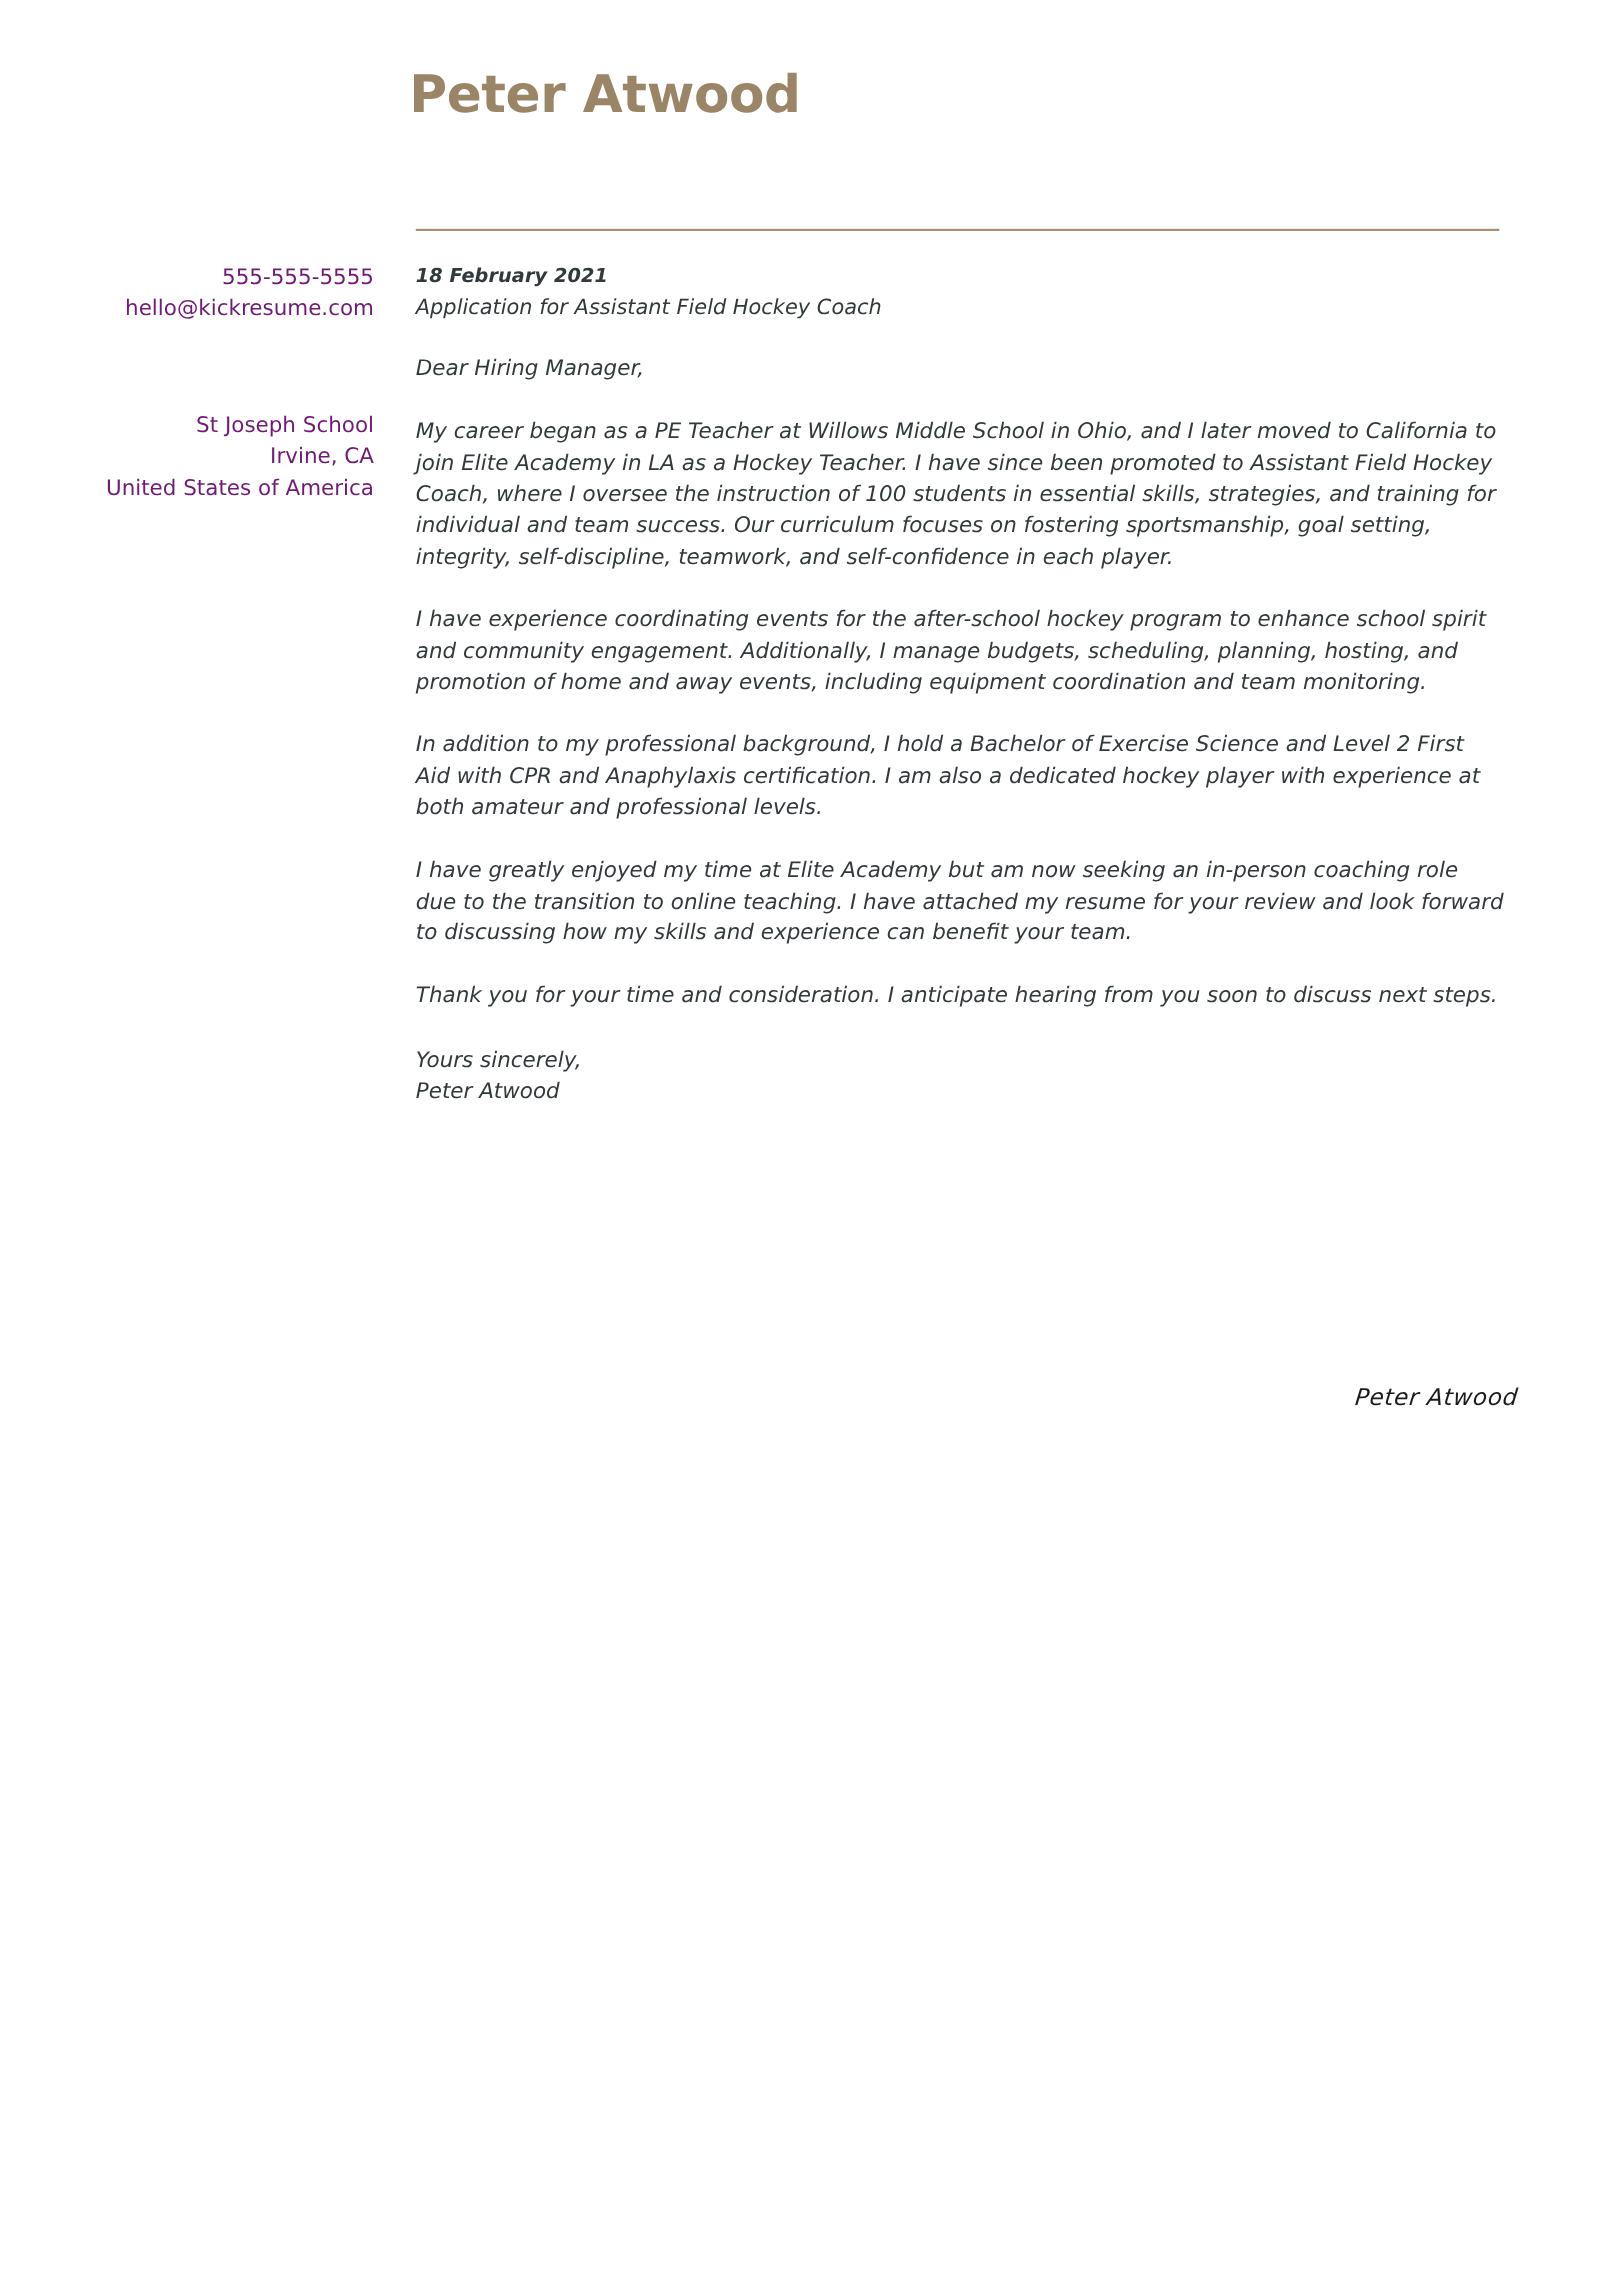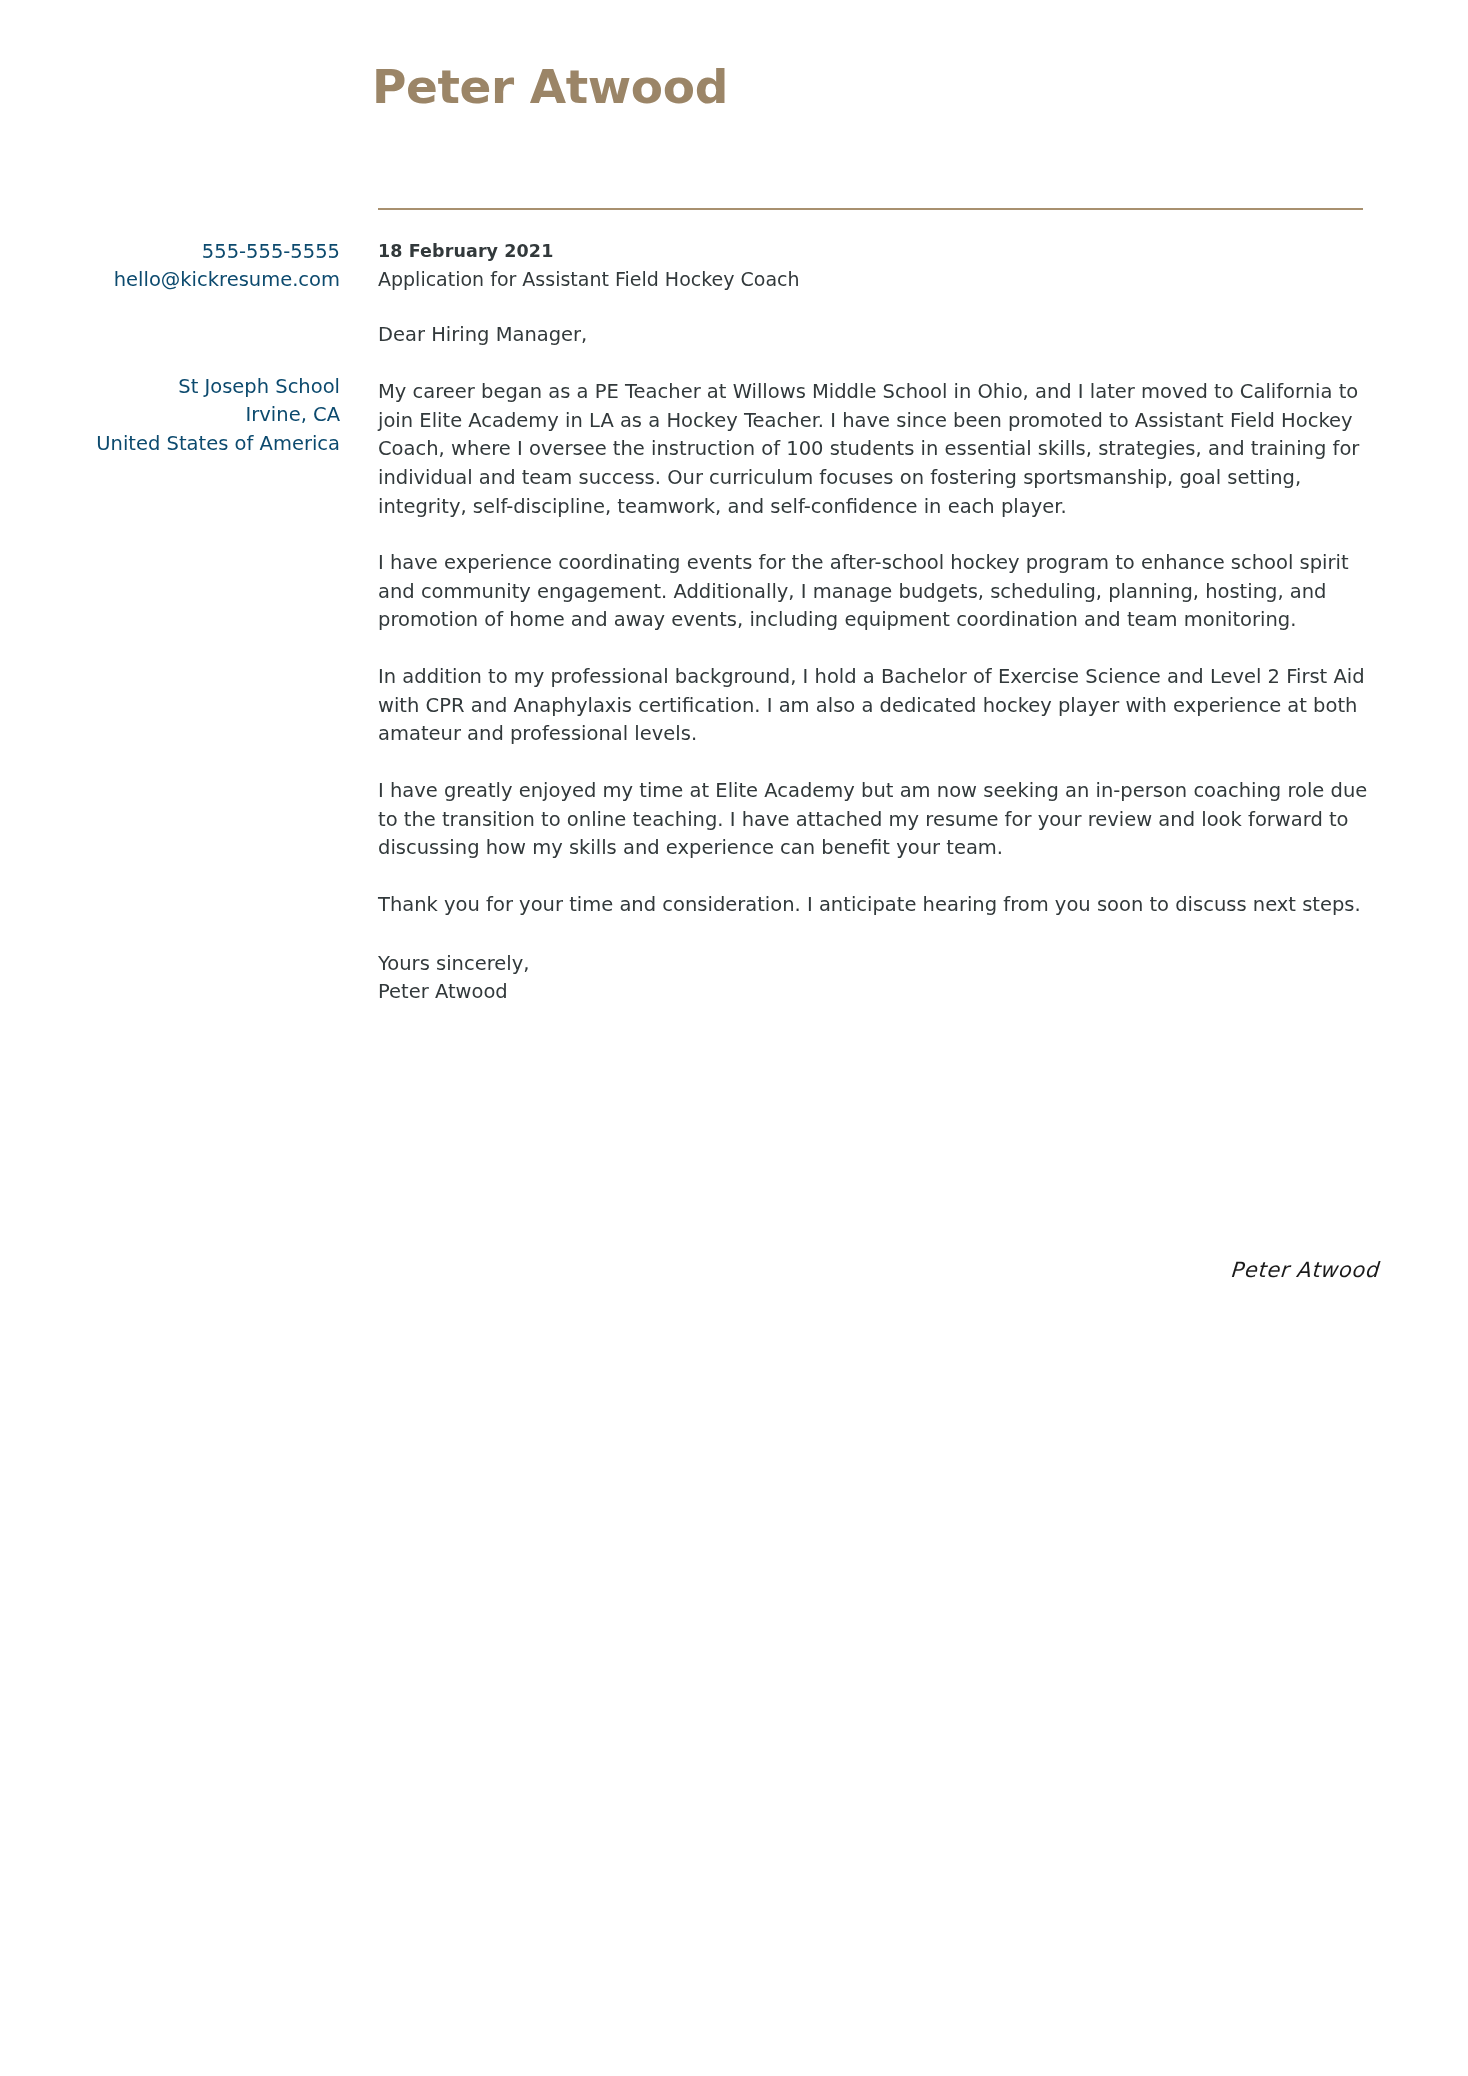--- a/index.html
+++ b/index.html
@@ -57,41 +57,42 @@
     display: flex;
     align-items: flex-start;
   }
 
   .sidebar {
     width: 340px;
     padding-right: 0;
     text-align: right;
     font-size: 19.5px;
     line-height: 1.46;
-    color: #0c4a6e;
+    color: #701a75;
     flex: 0 0 340px;
   }
   .sidebar .group {
     margin: 0;
   }
   .sidebar .group.address {
     margin-top: 78px;
   }
   .sidebar .line {
     display: block;
     white-space: nowrap;
   }
 
   .content {
     flex: 1 1 auto;
     padding-left: 38px;
     padding-right: 100px;
     font-size: 19.5px;
     line-height: 1.47;
     color: #32393b;
+    font-style: italic;
   }
 
   .date {
     font-weight: bold;
     font-size: 17.5px;
     line-height: 1.5;
     margin: 0 0 2px 0;
     letter-spacing: 0.1px;
   }
   .subject {

